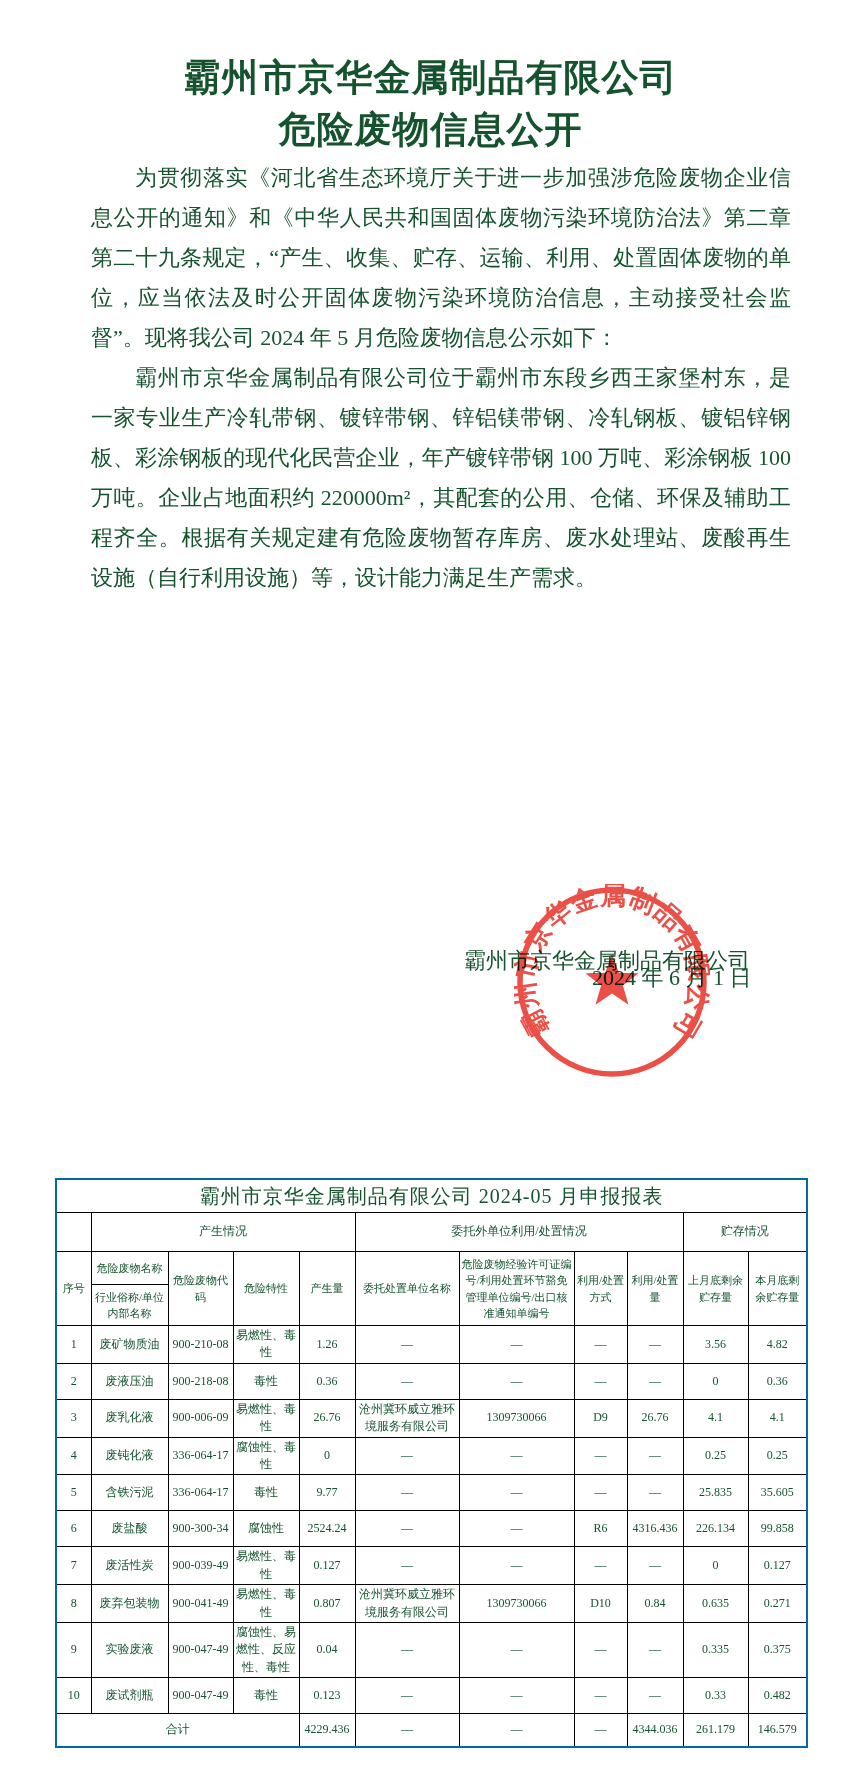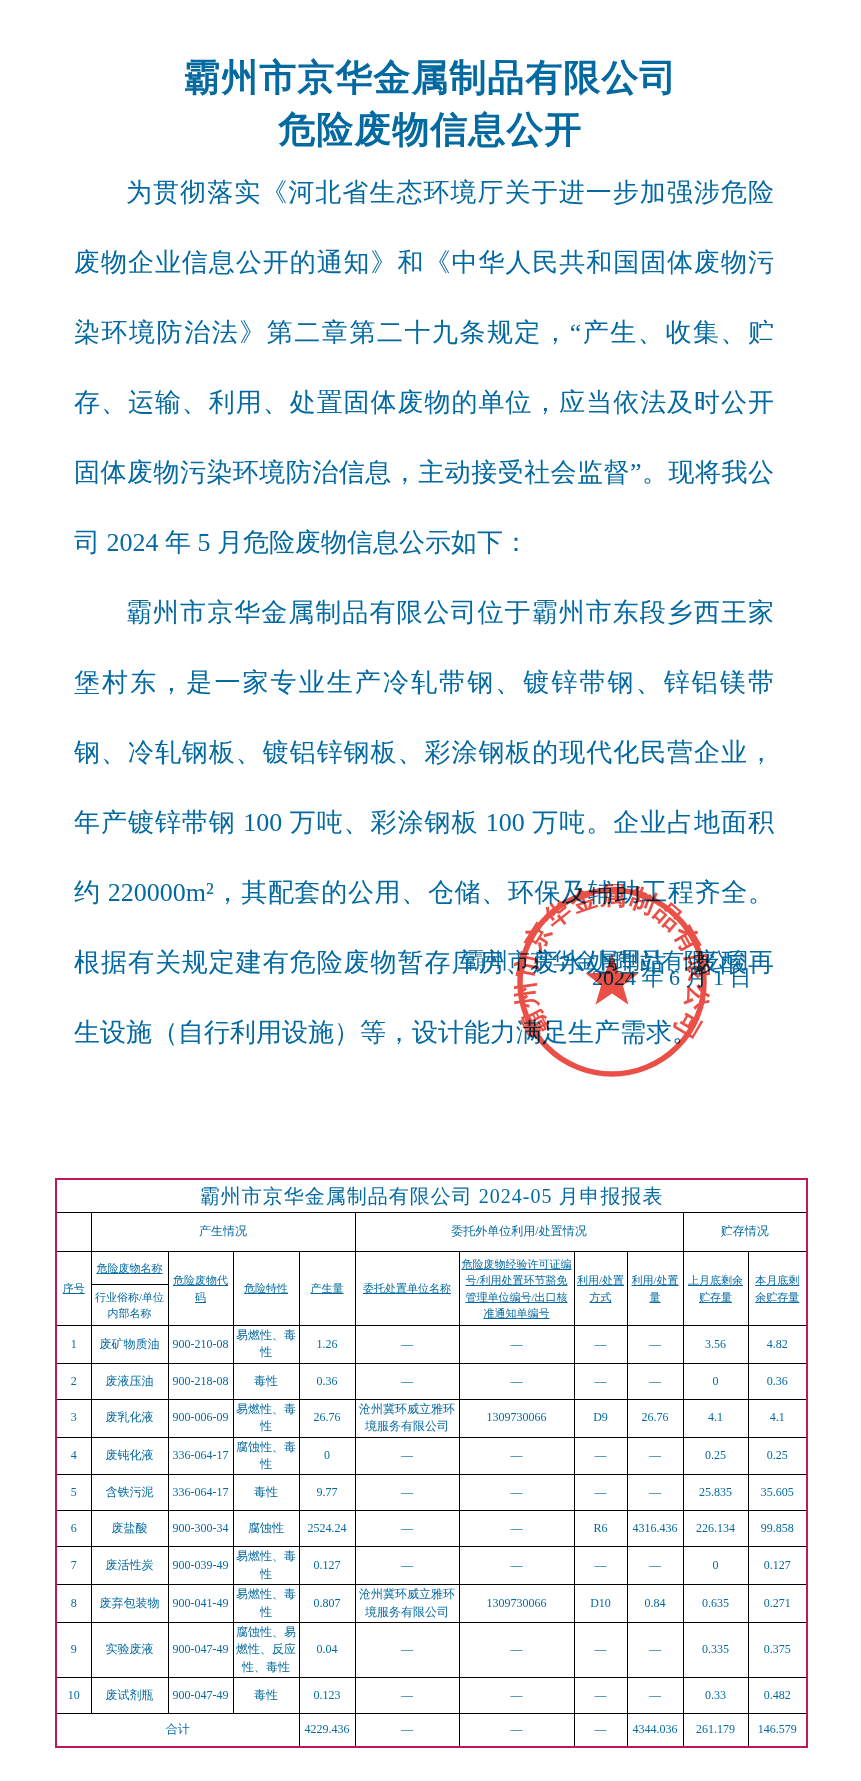--- a/index.html
+++ b/index.html
@@ -3,38 +3,38 @@
 <meta charset="utf-8">
 <style>
   html,body{margin:0;padding:0;background:#ffffff;}
   .page{
     position:relative;
     width:861px;
     height:1781px;
     margin:0 auto;
     background:#ffffff;
     font-family:"Liberation Serif","DejaVu Serif",serif;
-    color:#0369a1;
+    color:#14532d;
     overflow:hidden;
   }
   .title-block{
     position:absolute;
     top:52px;left:0;right:0;
     text-align:center;
     font-size:37px;
     font-weight:700;
     line-height:52px;
     letter-spacing:1px;
   }
   .body-text{
     position:absolute;
-    top:158px;left:74px;
+    top:158px;left:91px;
     width:700px;
-    font-size:26px;
-    line-height:70px;
+    font-size:22px;
+    line-height:40px;
     text-align:justify;
   }
   .body-text p{margin:0;text-indent:2em;}
   .sig-company{
     position:absolute;
     top:946px;left:464px;
     font-size:22px;
     white-space:nowrap;
   }
   .sig-date{
@@ -55,42 +55,42 @@
     font-family:"Liberation Serif","DejaVu Serif",serif;
     font-weight:700;
   }
   
   .report-table{
     position:absolute;
     top:1178px;left:55px;
     width:751px;
     border-collapse:collapse;
     table-layout:fixed;
-    border:2px solid #be185d;
+    border:2px solid #0369a1;
     font-family:"Liberation Serif","DejaVu Serif",serif;
   }
   .report-table td{
     border:1px solid #000;
     text-align:center;
     vertical-align:middle;
     font-size:12px;
     line-height:1.45;
     padding:1px 2px;
     word-break:break-all;
     height:33px;
   }
   .report-table td.tbl-title{
     font-size:20px;
     letter-spacing:1px;
     height:30px;
     font-weight:400;
   }
   .report-table td.group{height:36px;font-size:12px;font-family:Liberation Serif, serif;}
   .report-table td.head{font-size:11px;line-height:1.5;}
-  .report-table tr.head-top td{height:30px;text-decoration:underline;}
+  .report-table tr.head-top td{height:30px;}
   .report-table tr.head-bottom td{height:38px;}
   .report-table .total-row td{height:30px;}
 </style>
 </head>
 <body>
 
 <div class="page">
 
   <div class="title-block">
     <div>霸州市京华金属制品有限公司</div>

